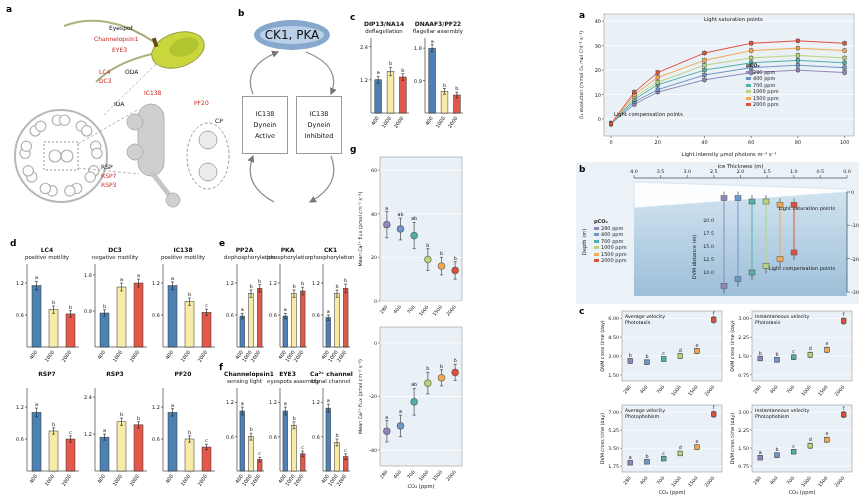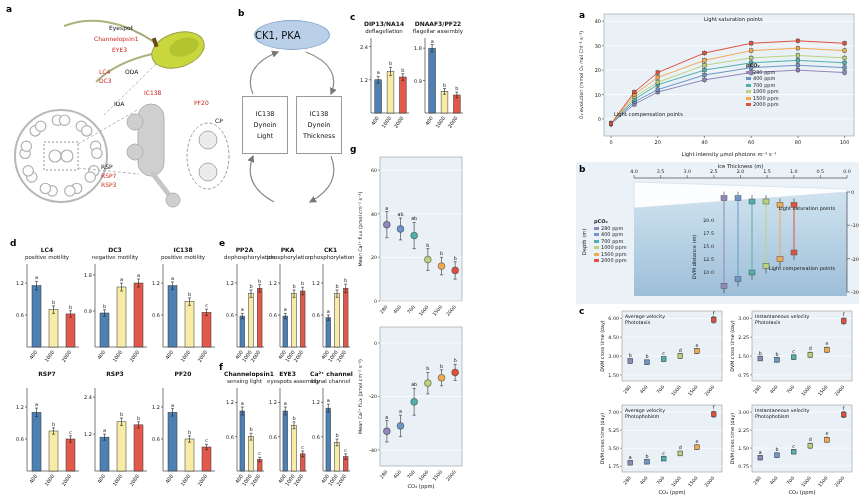--- a/index.html
+++ b/index.html
@@ -7,21 +7,21 @@
   body{font-family:"DejaVu Sans","Liberation Sans",sans-serif;color:#111}
   #figure{position:relative;width:865px;height:498px;background:#fff;overflow:hidden}
   svg{display:block}
   .panel{position:absolute}
   .plabel{position:absolute;font-size:9px;font-weight:bold;color:#000;z-index:6}
   .cl{position:absolute;font-size:6px;line-height:1;white-space:nowrap;z-index:4;color:#111}
   .cl.red{color:#c82820}
   .chart{position:absolute}
   .ct{font-size:6px;font-weight:bold;text-align:center;white-space:nowrap;line-height:7px;height:7px;overflow:visible}
   .cs{font-size:5.5px;text-align:center;white-space:nowrap;line-height:8px;height:8px;color:#222;overflow:visible}
-  .cyc-ell{position:absolute;border-radius:50%;display:flex;align-items:center;font-size:10px;border:1px solid #1d4ed8;z-index:3}
+  .cyc-ell{position:absolute;border-radius:50%;display:flex;align-items:center;justify-content:center;font-size:12px;border:6px solid #1d4ed8;z-index:3}
   .cyc-box{position:absolute;border:1px solid #9a9a9a;background:#fff;display:flex;flex-direction:column;justify-content:center;gap:3px;font-size:6.5px;text-align:center;z-index:3}
   .llegend{position:absolute;font-size:5px;line-height:6.5px;color:#222;z-index:5}
   .llegend .lt{font-weight:bold}
   .llegend .sw{display:inline-block;width:5px;height:3px;margin-right:2px}
   .flag{fill:none;stroke:#a9b47c;stroke-width:2}
   .carr{fill:none;stroke:#8a8a8a;stroke-width:1.2;marker-end:url(#arw)}
 </style>
 </head>
 <body>
 
@@ -108,26 +108,26 @@
       <path class="carr" d="M95,148 C102,166 96,182 74,194"></path>
       <path class="carr" d="M38,194 C16,182 10,166 17,148"></path>
       <path class="carr" d="M17,86 C10,70 16,54 42,44"></path>
     </svg>
     <div class="cyc-ell" style="left:18px;top:12px;width:76px;height:30px;background:#b9d0e8;border-color:#86a8cc">
       <span>CK1, PKA</span>
     </div>
     <div class="cyc-box" style="left:6px;top:88px;width:46px;height:58px">
       <span>IC138</span>
       <span>Dynein</span>
-      <span>Light</span>
+      <span>Active</span>
     </div>
     <div class="cyc-box" style="left:60px;top:88px;width:46px;height:58px">
       <span>IC138</span>
       <span>Dynein</span>
-      <span>Thickness</span>
+      <span>Inhibited</span>
     </div>
   </div>
 
   <div class="chart" style="left:358px;top:20px;width:52px;height:110px">
       <div class="ct">DIP13/NA14</div>
       <div class="cs">deflagellation</div>
       <svg width="52" height="95">
         <line x1="13" y1="3" x2="13" y2="78" stroke="#444" stroke-width="0.7"></line>
         <line x1="13" y1="78" x2="51" y2="78" stroke="#444" stroke-width="0.7"></line>
         <line x1="11" y1="44.769230769230774" x2="13" y2="44.769230769230774" stroke="#444" stroke-width="0.7"></line>

